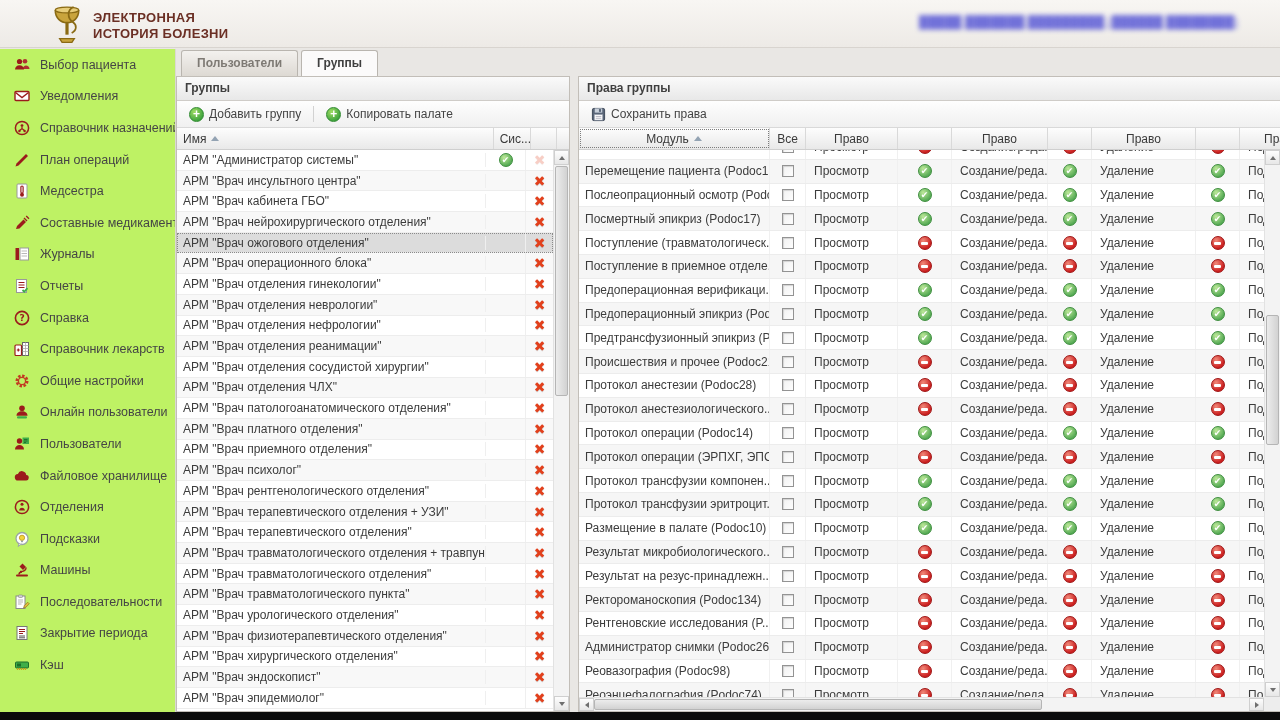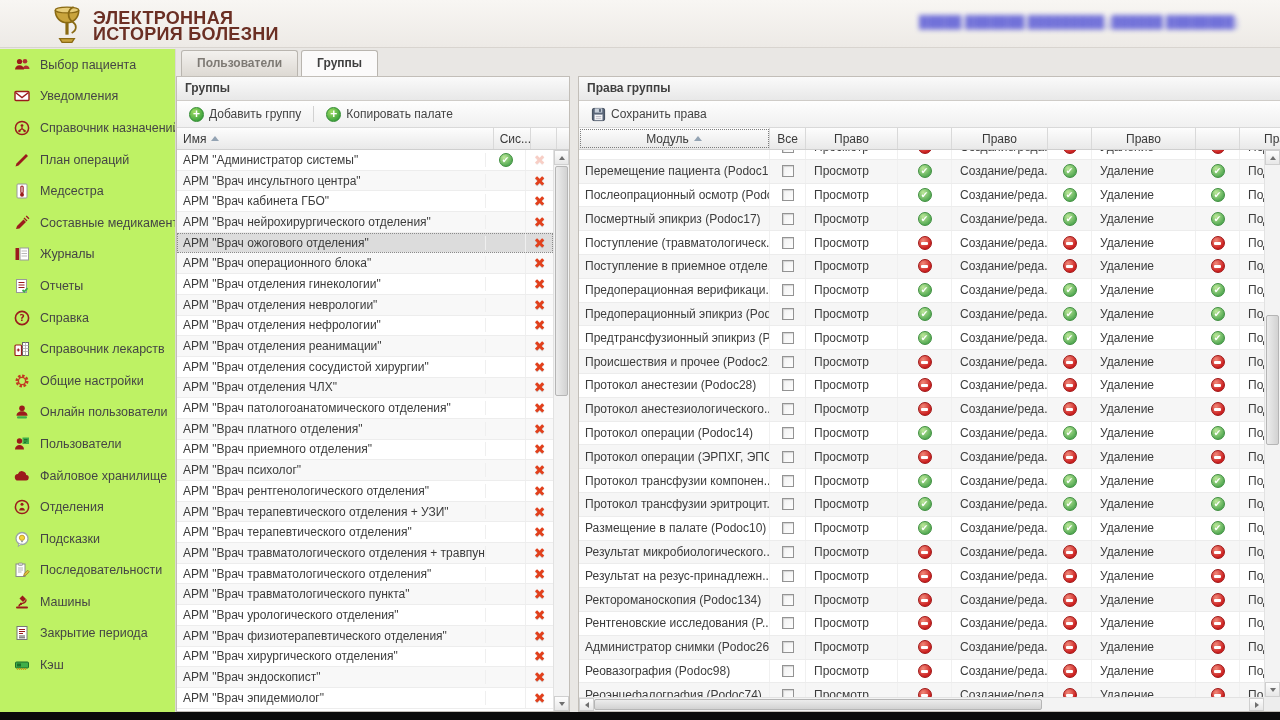--- a/index.html
+++ b/index.html
@@ -11,21 +11,21 @@
     background:#e9e7e4;
   }
 
   
   .app-header{
     position:absolute; left:0; top:0; width:1280px; height:48px;
     background:linear-gradient(#f8f6f3,#edeae6);
     border-bottom:1px solid #d8d4cf;
   }
   .logo{ position:absolute; left:50px; top:4px; display:flex; align-items:center; gap:9px; }
-  .logo-text{ font-weight:bold; font-size:18px; line-height:16px; color:#6b2f24; letter-spacing:.3px; }
+  .logo-text{ font-weight:bold; font-size:13px; line-height:16px; color:#6b2f24; letter-spacing:.3px; }
   .user-link{
     position:absolute; right:42px; top:15px;
     color:#5b5bd6; text-decoration:underline; font-size:12px;
     filter:blur(2.5px); opacity:.85; cursor:pointer; white-space:nowrap;
   }
 
   
   .sidebar{
     position:absolute; left:0; top:49px; width:176px; height:663px;
     background:#bef264; border-right:1px solid #dcd8d3; overflow:hidden;
@@ -332,38 +332,38 @@
           <path d="M5 13l-1 2.5L7.5 13" fill="#fff" stroke="#9aa5a5" stroke-width="1"></path>
           <circle cx="8" cy="6.8" r="2.6" fill="#f2d53c" stroke="#c9a227"></circle>
           <rect x="7" y="9.6" width="2" height="1.6" fill="#9aa5a5"></rect>
         </svg>
       </span>
     <span class="slabel">Подсказки</span>
   </div>
     <div class="side-item">
     <span class="sicon">
         <svg viewBox="0 0 16 16">
+          <path d="M8.5 1.5l3.5 3.5-3 3L5.5 4.5z" fill="#9b1c1c"></path>
+          <path d="M6 9.5c3.5.3 6-1.5 6.2-4" fill="none" stroke="#9b1c1c" stroke-width="1.4"></path>
+          <rect x="2" y="12.5" width="12" height="2" rx="1" fill="#9b1c1c"></rect>
+          <path d="M5 12.5c0-1.5 1.2-2.5 3-2.5" fill="none" stroke="#9b1c1c" stroke-width="1.4"></path>
+        </svg>
+      </span>
+    <span class="slabel">Машины</span>
+  </div>
+    <div class="side-item">
+    <span class="sicon">
+        <svg viewBox="0 0 16 16">
           <rect x="2" y="2" width="9" height="12.5" fill="#fff" stroke="#8a8a8a"></rect>
           <rect x="4.5" y="1" width="4" height="2.4" rx=".6" fill="#d6d6d6" stroke="#8a8a8a" stroke-width=".7"></rect>
           <path d="M4 6h5M4 8h5M4 10h3.5" stroke="#b5b5b5"></path>
           <path d="M9.5 14l.8-2.4 3.4-3.4 1.6 1.6-3.4 3.4z" fill="#e0b93f" stroke="#8a6a14" stroke-width=".6"></path>
         </svg>
       </span>
     <span class="slabel">Последовательности</span>
-  </div>
-    <div class="side-item">
-    <span class="sicon">
-        <svg viewBox="0 0 16 16">
-          <path d="M8.5 1.5l3.5 3.5-3 3L5.5 4.5z" fill="#9b1c1c"></path>
-          <path d="M6 9.5c3.5.3 6-1.5 6.2-4" fill="none" stroke="#9b1c1c" stroke-width="1.4"></path>
-          <rect x="2" y="12.5" width="12" height="2" rx="1" fill="#9b1c1c"></rect>
-          <path d="M5 12.5c0-1.5 1.2-2.5 3-2.5" fill="none" stroke="#9b1c1c" stroke-width="1.4"></path>
-        </svg>
-      </span>
-    <span class="slabel">Машины</span>
   </div>
     <div class="side-item">
     <span class="sicon">
         <svg viewBox="0 0 16 16">
           <rect x="3" y="1.5" width="10" height="13" fill="#fff" stroke="#777"></rect>
           <path d="M5 4.5h6M5 6.5h6M5 8.5h4" stroke="#9b1c1c" stroke-width="1.1"></path>
           <path d="M5 11h6M5 12.8h6" stroke="#555" stroke-width="1"></path>
         </svg>
       </span>
     <span class="slabel">Закрытие периода</span>

